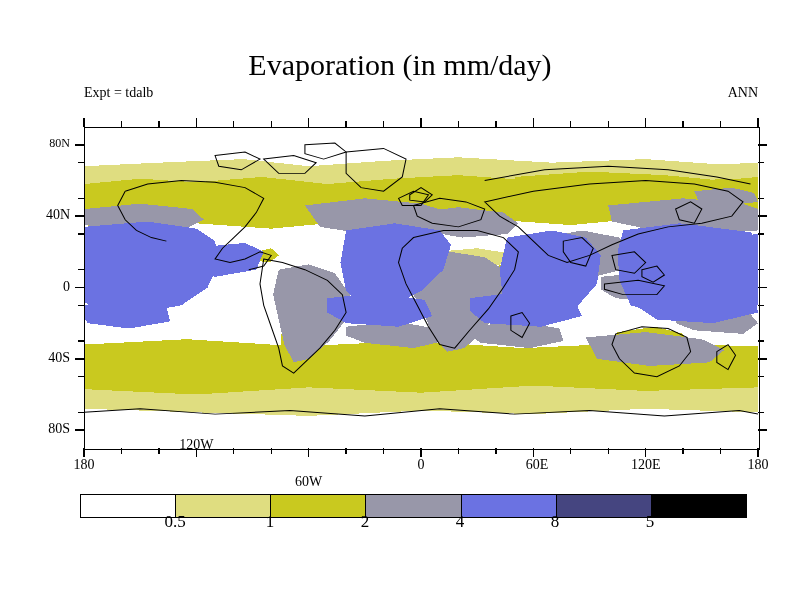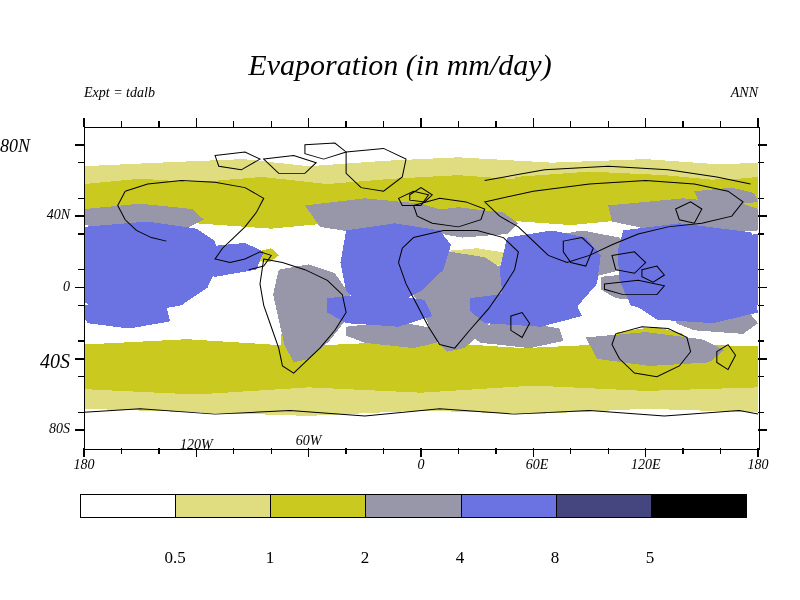--- a/index.html
+++ b/index.html
@@ -1,36 +1,36 @@
 <!DOCTYPE html>
 <html><head>
 <meta charset="utf-8">
 <style>
   html,body{margin:0;padding:0;background:#fff;}
   body{width:800px;height:600px;overflow:hidden;
        font-family:"Liberation Serif","DejaVu Serif",serif;color:#000;}
   #root{position:relative;width:800px;height:600px;background:#fff;}
 
-  .txt{position:absolute;white-space:nowrap;font-style:italic;}
+  .txt{position:absolute;white-space:nowrap;}
 
   #title{left:0;top:48px;width:800px;text-align:center;font-size:30px;}
   #expt{left:84px;top:85px;font-size:14px;}
   #model{left:0;top:86px;width:800px;text-align:center;font-size:14px;}
   #ann{right:42px;top:85px;font-size:14px;}
 
   #plotwrap{position:absolute;left:84px;top:127px;width:674px;height:321px;}
   #plotwrap svg{display:block;}
   #frame{position:absolute;left:84px;top:127px;width:674px;height:321px;
          border:1.3px solid #000;box-sizing:content-box;pointer-events:none;}
 
   #cbar{position:absolute;left:80px;top:494px;width:665px;height:22px;
         border:1.3px solid #000;display:flex;}
   #cbar div{height:100%;}
   .cblab{position:absolute;top:512px;font-size:17px;text-align:center;
-         transform:translateX(-50%);margin-top:36px;}
+         transform:translateX(-50%);}
 </style>
 </head>
 <body>
 
 <div id="root">
 
   <div class="txt" id="title">Evaporation (in mm/day)</div>
   <div class="txt" id="expt">Expt = tdalb</div>
   <div class="txt" id="ann">ANN</div>
 
@@ -205,30 +205,30 @@
       <div title="1 - 2" style="background: rgb(201, 201, 31); flex: 1 1 0px; border-right: 1px solid rgb(0, 0, 0);"></div>
       <div title="2 - 4" style="background: rgb(152, 151, 169); flex: 1 1 0px; border-right: 1px solid rgb(0, 0, 0);"></div>
       <div title="4 - 8" style="background: rgb(107, 114, 226); flex: 1 1 0px; border-right: 1px solid rgb(0, 0, 0);"></div>
       <div title="8 - 16" style="background: rgb(69, 69, 128); flex: 1 1 0px; border-right: 1px solid rgb(0, 0, 0);"></div>
       <div title="&gt; 16" style="background: rgb(0, 0, 0); flex: 1 1 0px;"></div>
     </div>
   <div id="cblabels"></div>
 
 <div style="position: absolute; height: 1.4px; background: rgb(0, 0, 0); width: 9px; top: 144.133px; left: 75px;"></div>
     <div style="position: absolute; height: 1.4px; background: rgb(0, 0, 0); width: 9px; top: 144.133px; left: 758px;"></div>
-    <div class="txt" style="left: 0px; width: 70px; font-size: 18px; top: 135.833px;">80N</div>
+    <div class="txt" style="left: 0px; width: 70px; text-align: right; font-size: 12px; top: 135.833px;">80N</div>
     <div style="position: absolute; height: 1.4px; background: rgb(0, 0, 0); width: 9px; top: 215.467px; left: 75px;"></div>
     <div style="position: absolute; height: 1.4px; background: rgb(0, 0, 0); width: 9px; top: 215.467px; left: 758px;"></div>
     <div class="txt" style="left: 0px; width: 70px; text-align: right; font-size: 14px; top: 207.167px;">40N</div>
     <div style="position: absolute; height: 1.4px; background: rgb(0, 0, 0); width: 9px; top: 286.8px; left: 75px;"></div>
     <div style="position: absolute; height: 1.4px; background: rgb(0, 0, 0); width: 9px; top: 286.8px; left: 758px;"></div>
     <div class="txt" style="left: 0px; width: 70px; text-align: right; font-size: 14px; top: 278.5px;">0</div>
     <div style="position: absolute; height: 1.4px; background: rgb(0, 0, 0); width: 9px; top: 358.133px; left: 75px;"></div>
     <div style="position: absolute; height: 1.4px; background: rgb(0, 0, 0); width: 9px; top: 358.133px; left: 758px;"></div>
-    <div class="txt" style="left: 0px; width: 70px; text-align: right; font-size: 20px; top: 349.833px;">40S</div>
+    <div class="txt" style="left: 0px; width: 70px; text-align: right; font-size: 14px; top: 349.833px;">40S</div>
     <div style="position: absolute; height: 1.4px; background: rgb(0, 0, 0); width: 9px; top: 429.467px; left: 75px;"></div>
     <div style="position: absolute; height: 1.4px; background: rgb(0, 0, 0); width: 9px; top: 429.467px; left: 758px;"></div>
     <div class="txt" style="left: 0px; width: 70px; text-align: right; font-size: 14px; top: 421.167px;">80S</div>
     <div style="position: absolute; height: 1.4px; background: rgb(0, 0, 0); width: 6px; top: 411.633px; left: 78px;"></div>
     <div style="position: absolute; height: 1.4px; background: rgb(0, 0, 0); width: 6px; top: 411.633px; left: 758px;"></div>
     <div style="position: absolute; height: 1.4px; background: rgb(0, 0, 0); width: 6px; top: 375.967px; left: 78px;"></div>
     <div style="position: absolute; height: 1.4px; background: rgb(0, 0, 0); width: 6px; top: 375.967px; left: 758px;"></div>
     <div style="position: absolute; height: 1.4px; background: rgb(0, 0, 0); width: 6px; top: 340.3px; left: 78px;"></div>
     <div style="position: absolute; height: 1.4px; background: rgb(0, 0, 0); width: 6px; top: 340.3px; left: 758px;"></div>
     <div style="position: absolute; height: 1.4px; background: rgb(0, 0, 0); width: 6px; top: 304.633px; left: 78px;"></div>
@@ -242,21 +242,21 @@
     <div style="position: absolute; height: 1.4px; background: rgb(0, 0, 0); width: 6px; top: 161.967px; left: 78px;"></div>
     <div style="position: absolute; height: 1.4px; background: rgb(0, 0, 0); width: 6px; top: 161.967px; left: 758px;"></div>
     <div style="position: absolute; width: 1.4px; background: rgb(0, 0, 0); height: 9px; left: 83.3px; top: 448px;"></div>
     <div style="position: absolute; width: 1.4px; background: rgb(0, 0, 0); height: 9px; left: 83.3px; top: 118px;"></div>
     <div class="txt" style="top: 457px; font-size: 14px; transform: translateX(-50%); left: 84px;">180</div>
     <div style="position: absolute; width: 1.4px; background: rgb(0, 0, 0); height: 9px; left: 195.633px; top: 448px;"></div>
     <div style="position: absolute; width: 1.4px; background: rgb(0, 0, 0); height: 9px; left: 195.633px; top: 118px;"></div>
     <div class="txt" style="top: 437px; font-size: 14px; transform: translateX(-50%); left: 196.333px;">120W</div>
     <div style="position: absolute; width: 1.4px; background: rgb(0, 0, 0); height: 9px; left: 307.967px; top: 448px;"></div>
     <div style="position: absolute; width: 1.4px; background: rgb(0, 0, 0); height: 9px; left: 307.967px; top: 118px;"></div>
-    <div class="txt" style="top: 433px; font-size: 14px; transform: translateX(-50%); left: 308.667px;">60W</div>
+    <div class="txt" style="top: 474px; font-size: 14px; transform: translateX(-50%); left: 308.667px;">60W</div>
     <div style="position: absolute; width: 1.4px; background: rgb(0, 0, 0); height: 9px; left: 420.3px; top: 448px;"></div>
     <div style="position: absolute; width: 1.4px; background: rgb(0, 0, 0); height: 9px; left: 420.3px; top: 118px;"></div>
     <div class="txt" style="top: 457px; font-size: 14px; transform: translateX(-50%); left: 421px;">0</div>
     <div style="position: absolute; width: 1.4px; background: rgb(0, 0, 0); height: 9px; left: 532.633px; top: 448px;"></div>
     <div style="position: absolute; width: 1.4px; background: rgb(0, 0, 0); height: 9px; left: 532.633px; top: 118px;"></div>
     <div class="txt" style="top: 457px; font-size: 14px; transform: translateX(-50%); left: 537px;">60E</div>
     <div style="position: absolute; width: 1.4px; background: rgb(0, 0, 0); height: 9px; left: 644.967px; top: 448px;"></div>
     <div style="position: absolute; width: 1.4px; background: rgb(0, 0, 0); height: 9px; left: 644.967px; top: 118px;"></div>
     <div class="txt" style="top: 457px; font-size: 14px; transform: translateX(-50%); left: 645.667px;">120E</div>
     <div style="position: absolute; width: 1.4px; background: rgb(0, 0, 0); height: 9px; left: 757.3px; top: 448px;"></div>

